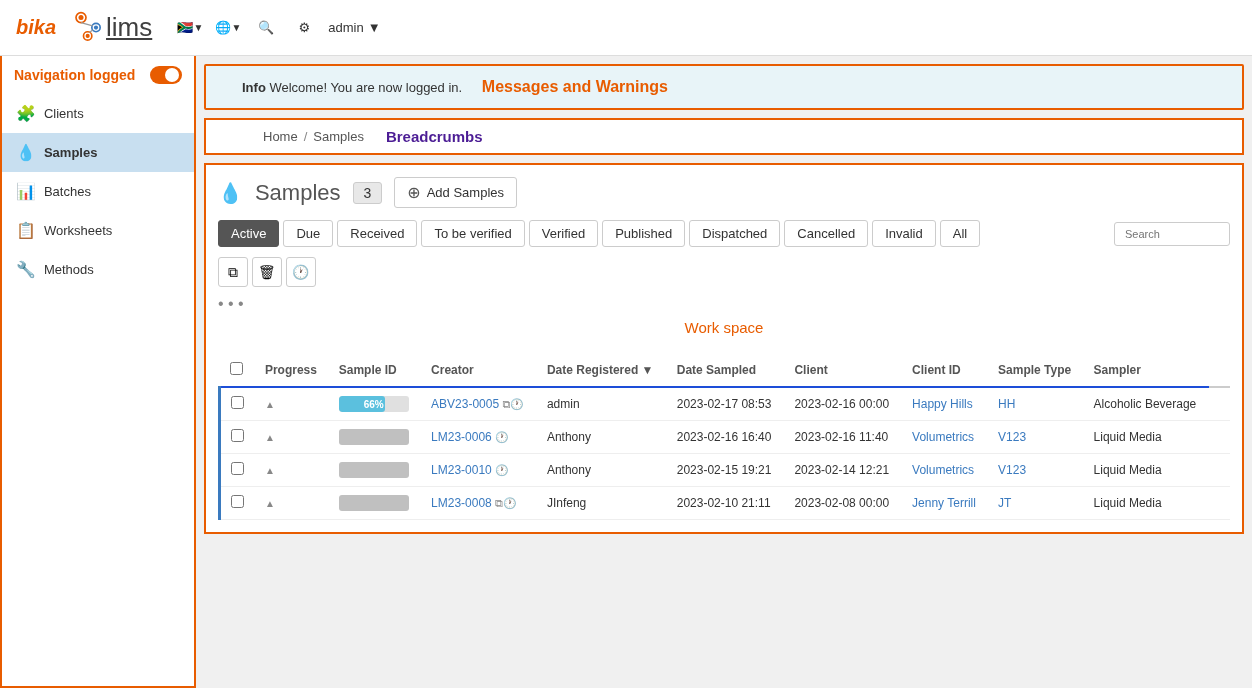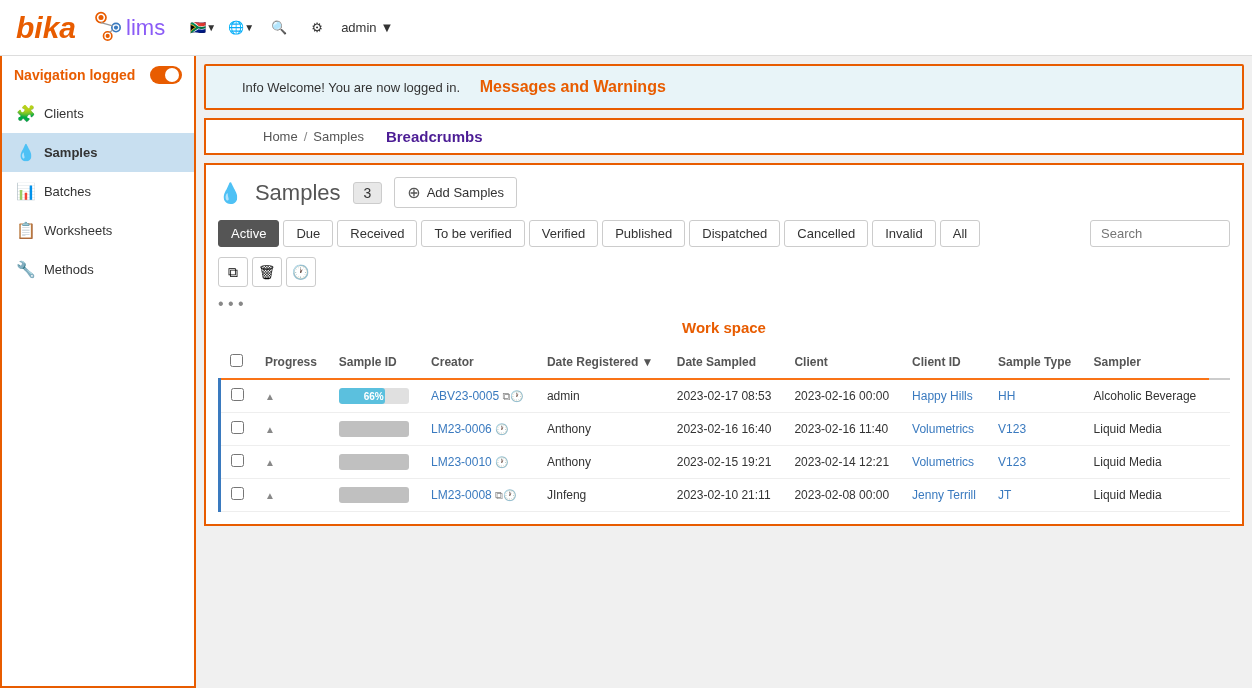--- a/index.html
+++ b/index.html
@@ -47,21 +47,21 @@
     .sidebar-icon { font-size: 16px; }
 
     
     .content { flex: 1; overflow-y: auto; }
 
     
     .messages-bar {
       background: #e8f4f8; border: 2px solid #e85c00;
       margin: 8px; padding: 12px 16px; border-radius: 2px;
     }
-    .messages-bar .info-label { font-weight: normal; color: #333; padding-left: 20px; }
+    .messages-bar .info-label { font-weight: bold; color: #333; padding-left: 20px; }
     .messages-bar .messages-title { color: #e85c00; font-size: 16px; font-weight: bold; margin-left: 16px; }
 
     
     .breadcrumb-bar {
       margin: 0 8px 8px 8px; padding: 8px 16px;
       border: 2px solid #e85c00; background: #fff;
       display: flex; align-items: center; gap: 6px;
     }
     .breadcrumb-bar a { color: #555; text-decoration: none; margin-left: 41px; }
     .breadcrumb-bar .separator { color: #888; }
@@ -90,42 +90,42 @@
 
     
     .tabs { display: flex; gap: 4px; margin-bottom: 10px; align-items: center; }
     .tab-btn {
       padding: 5px 12px; border: 1px solid #ccc; background: #fff;
       cursor: pointer; border-radius: 3px; font-size: 13px; color: #333;
     }
     .tab-btn.active { background: #555; color: #fff; border-color: #555; }
     .search-box {
       margin-left: auto; border: 1px solid #ccc; padding: 5px 10px;
-      border-radius: 3px; font-size: 13px; width: 140px;
+      border-radius: 3px; font-size: 11px; width: 116px;
     }
 
     
     .action-icons { display: flex; gap: 4px; margin-bottom: 8px; }
     .action-icon-btn {
       width: 30px; height: 30px; border: 1px solid #ccc; background: #fff;
       border-radius: 3px; cursor: pointer; display: flex; align-items: center; justify-content: center;
       font-size: 14px;
     }
 
     
     .more-dots { color: #888; font-size: 16px; margin-bottom: 6px; }
 
     
-    .workspace-label { text-align: center; color: #e85c00; font-size: 15px; font-weight: bold; margin-bottom: 10px; }
+    .workspace-label { text-align: center; color: #e85c00; font-size: 15px; font-weight: normal; margin-bottom: 18px; }
 
     
     .data-table { width: 100%; border-collapse: collapse; font-size: 12px; }
     .data-table th {
       text-align: left; padding: 8px 10px;
-      border-bottom: 2px solid #f97316; color: #555; font-weight: bold;
+      border-bottom: 2px solid #1d4ed8; color: #555; font-weight: bold;
       white-space: nowrap;
     }
     .data-table td { padding: 8px 10px; border-bottom: 1px solid #eee; vertical-align: middle; }
     .data-table thead { border-bottom: 2px solid #ccc; }
 
     
     .data-table tbody tr td:first-child { border-left: 3px solid #3a7abf; }
     .progress-bar { height: 16px; background: #e0e0e0; border-radius: 3px; overflow: hidden; position: relative; }
     .progress-fill { height: 100%; background: #5bc0de; border-radius: 3px; display: flex; align-items: center; justify-content: center; }
 
@@ -136,32 +136,32 @@
     .client-link { color: #3a7abf; text-decoration: none; }
 
     
     .logo-molecules { width: 50px; height: 40px; }
   </style>
 </head>
 <body>
 
 <div class="header">
   <div class="logo">
-    <span style="font-size:30px; font-weight:900; color:#e85c00; font-style:italic;">bika</span>
+    <span style="font-size:20px; font-weight:900; color:#e85c00; font-style:italic;">bika</span>
     <svg class="logo-molecules" viewBox="0 0 60 45">
       <circle cx="30" cy="10" r="6" fill="none" stroke="#e85c00" stroke-width="2"></circle>
       <circle cx="30" cy="10" r="3" fill="#e85c00"></circle>
       <circle cx="48" cy="22" r="5" fill="none" stroke="#3a7abf" stroke-width="2"></circle>
       <circle cx="48" cy="22" r="2.5" fill="#3a7abf"></circle>
       <circle cx="38" cy="32" r="5" fill="none" stroke="#e85c00" stroke-width="2"></circle>
       <circle cx="38" cy="32" r="2.5" fill="#e85c00"></circle>
       <line x1="30" y1="16" x2="44" y2="20" stroke="#999" stroke-width="1.5"></line>
       <line x1="44" y1="25" x2="40" y2="28" stroke="#999" stroke-width="1.5"></line>
     </svg>
-    <span style="font-size:22px; color:#8b5cf6;">lims</span>
+    <span style="font-size:26px; color:#404040;text-decoration:underline;">lims</span>
   </div>
   <div class="header-actions">
     <div class="header-icon">
       <span>🇿🇦</span>
       <span style="font-size:10px;">▼</span>
     </div>
     <div class="header-icon">
       <span>🌐</span>
       <span style="font-size:10px;">▼</span>
     </div>

